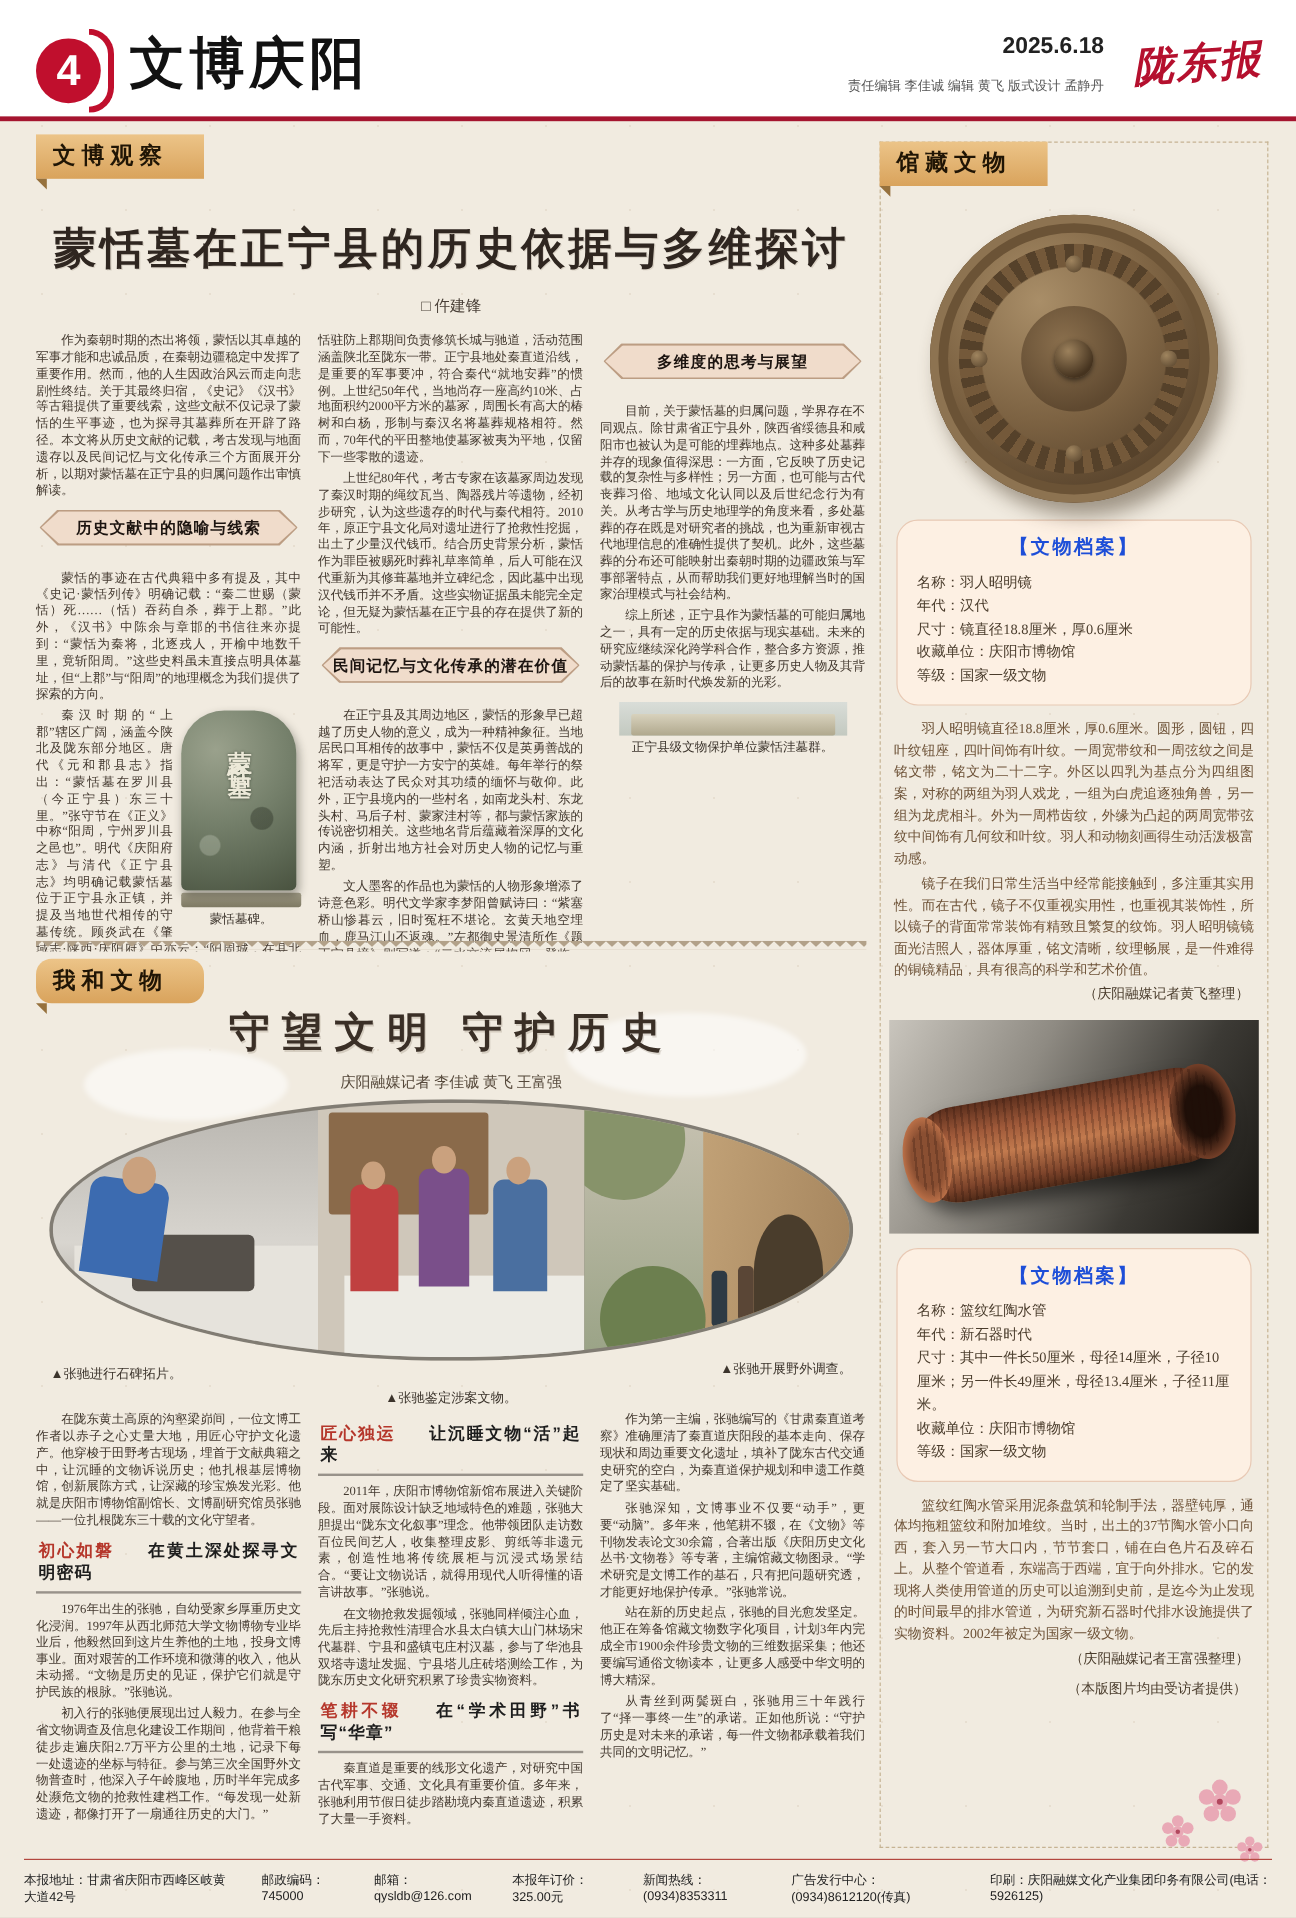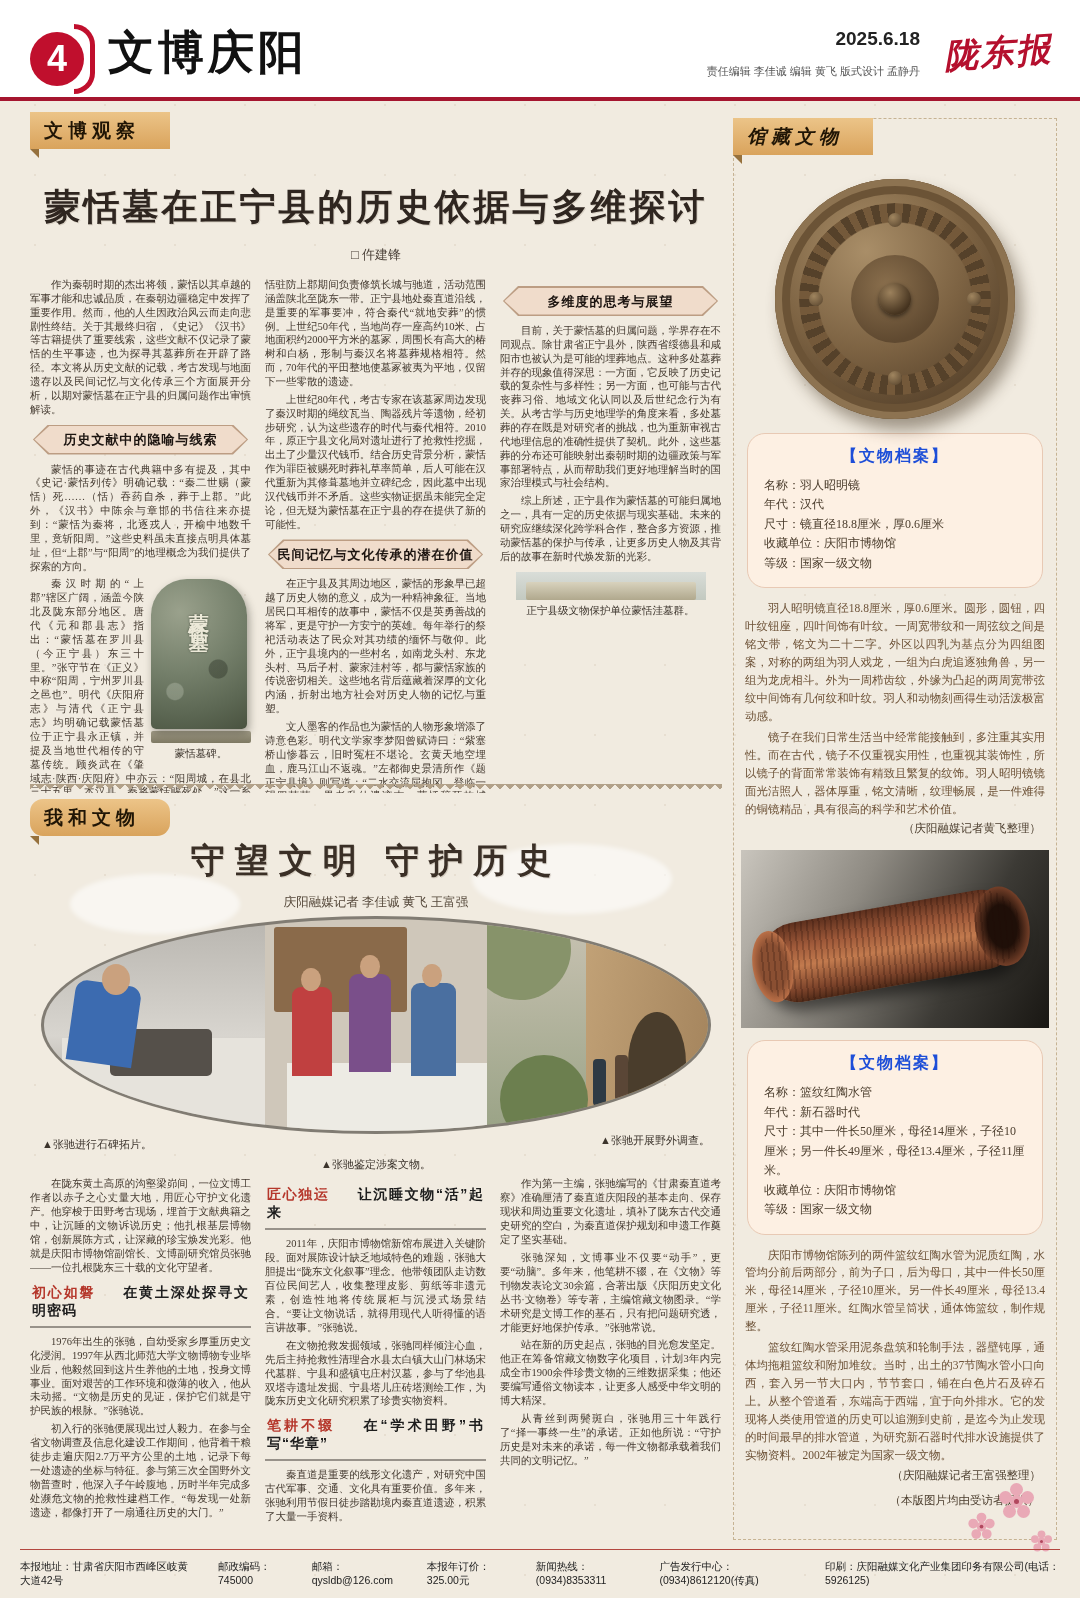--- a/index.html
+++ b/index.html
@@ -21,21 +21,21 @@
   .tag{position:relative;display:inline-block;background:linear-gradient(#ecc488,#d9a35c);color:#201505;
        font:700 19px/1 "Liberation Sans","DejaVu Sans",sans-serif;letter-spacing:5px;padding:9px 30px 9px 14px;}
   .tag::after{content:"";position:absolute;left:0;top:100%;border-top:9px solid #96713d;border-left:9px solid transparent;}
   
   .observe{position:absolute;left:30px;top:112px;width:692px;height:668px;}
   .ob-title{margin-top:34px;text-align:center;font:900 36px "Liberation Serif",serif;color:#2f2620;letter-spacing:3px;text-shadow:1px 1px 0 rgba(90,70,50,.15);}
   .ob-author{text-align:center;font-size:13px;color:#4a4038;margin-top:14px;}
   .cols{display:flex;gap:14px;margin-top:14px;height:515px;overflow:hidden;}
   .col{width:221px;font-size:10.5px;line-height:1.32;color:#43392f;text-align:justify;}
   .col p{margin:0 0 4px;text-indent:2em;}
-  .hexhead{margin:8px auto 8px;width:96%;background:#bc9d83;clip-path:polygon(0 50%,7% 0,93% 0,100% 50%,93% 100%,7% 100%);padding:1.5px;}
+  .hexhead{margin:8px auto 21px;width:96%;background:#bc9d83;clip-path:polygon(0 50%,7% 0,93% 0,100% 50%,93% 100%,7% 100%);padding:1.5px;}
   .hexhead>div{background:#f0dccb;clip-path:polygon(0 50%,7% 0,93% 0,100% 50%,93% 100%,7% 100%);
        font:700 13px/1 "Liberation Sans","DejaVu Sans",sans-serif;color:#1c1410;text-align:center;padding:7px 0;letter-spacing:1px;}
   
   .stele-wrap{float:right;width:100px;margin:2px 0 4px 7px;}
   .stele{position:relative;width:96px;height:150px;border-radius:36px 36px 5px 5px;
        background:radial-gradient(circle at 30% 22%,#9aa18c,#75806b 45%,#5d6854 75%,#49523f);box-shadow:2px 4px 8px rgba(40,40,30,.4);}
   .stele::after{content:"";position:absolute;inset:0;border-radius:inherit;
        background:radial-gradient(circle at 70% 60%,rgba(30,35,25,.35) 0 8%,transparent 9%),radial-gradient(circle at 25% 75%,rgba(230,235,220,.25) 0 6%,transparent 7%);}
   .stele span{position:absolute;left:50%;top:18px;transform:translateX(-50%);writing-mode:vertical-rl;
        color:#ecerdb;color:#ece9d8;font-size:20px;font-weight:700;letter-spacing:10px;text-shadow:0 0 2px #3a4234;}
@@ -44,21 +44,21 @@
   
   .plaque-fig{width:190px;margin:8px auto 0;}
   .plaque-sky{background:linear-gradient(#d9ddd8,#c3c9c0);padding:10px 10px 0;}
   .plaque{background:linear-gradient(#3a4877,#27335e);border-radius:12px 12px 3px 3px;text-align:center;color:#fff;padding:9px 6px 8px;}
   .plaque .l1{font-size:9.5px;letter-spacing:2px;color:#e8e2d2;}
   .plaque .l2{font-size:20px;font-weight:700;letter-spacing:3px;margin:7px 0 8px;color:#f3efe2;}
   .plaque .l3{font-size:6.5px;color:#c9cec3;}
   .plaque-base{height:18px;background:linear-gradient(#d8d2bd,#b0a88d);border-radius:2px;}
   
   .sidebar{position:absolute;left:733px;top:118px;width:324px;height:1422px;border:1.5px dashed #c6b393;box-sizing:border-box;padding:0 11px;}
-  .sidebar .tag{margin-left:-12px;margin-top:-1px;font-style:italic;}
+  .sidebar .tag{margin-left:-12px;margin-top:-1px;}
   .mirror{width:240px;height:240px;border-radius:50%;margin:24px auto 14px;position:relative;
        background:radial-gradient(circle at 38% 30%,#a98e68,#7c6242 45%,#54402a 78%,#3f2e1c);
        box-shadow:7px 11px 16px rgba(60,45,25,.45),inset 0 0 0 7px #8d7351,inset 0 0 0 15px #6b5336;}
   .mirror .ring{position:absolute;inset:24px;border-radius:50%;
        background:repeating-conic-gradient(#74593a 0deg 5deg,#55412a 5deg 10deg);
        -webkit-mask:radial-gradient(circle,transparent 56%,#000 57% 88%,transparent 89%);
        mask:radial-gradient(circle,transparent 56%,#000 57% 88%,transparent 89%);}
   .mirror .inner{position:absolute;inset:76px;border-radius:50%;background:radial-gradient(circle at 40% 35%,#8a6f4d,#5f4930 72%);}
   .mirror .knob{position:absolute;left:50%;top:50%;width:32px;height:32px;margin:-16px;border-radius:50%;
        background:radial-gradient(circle at 35% 30%,#9c815c,#45331f 72%);box-shadow:0 2px 4px rgba(0,0,0,.5);}
@@ -231,21 +231,20 @@
     <div class="archive">
       <div class="atitle">【文物档案】</div>
       <div class="fld">名称：篮纹红陶水管</div>
       <div class="fld">年代：新石器时代</div>
       <div class="fld">尺寸：其中一件长50厘米，母径14厘米，子径10厘米；另一件长49厘米，母径13.4厘米，子径11厘米。</div>
       <div class="fld">收藏单位：庆阳市博物馆</div>
       <div class="fld">等级：国家一级文物</div>
     </div>
 
     <div class="desc">
-      <p>庆阳市博物馆陈列的两件篮纹红陶水管为泥质红陶，水管均分前后两部分，前为子口，后为母口，其中一件长50厘米，母径14厘米，子径10厘米。另一件长49厘米，母径13.4厘米，子径11厘米。红陶水管呈筒状，通体饰篮纹，制作规整。</p>
       <p>篮纹红陶水管采用泥条盘筑和轮制手法，器壁钝厚，通体均拖粗篮纹和附加堆纹。当时，出土的37节陶水管小口向西，套入另一节大口内，节节套口，铺在白色片石及碎石上。从整个管道看，东端高于西端，宜于向外排水。它的发现将人类使用管道的历史可以追溯到史前，是迄今为止发现的时间最早的排水管道，为研究新石器时代排水设施提供了实物资料。2002年被定为国家一级文物。</p>
     </div>
     <div class="attr">（庆阳融媒记者王富强整理）</div>
     <div class="side-note">（本版图片均由受访者提供）</div>
   </div>
 
   <div class="feature">
     <div class="zigzag"></div>
     <div class="tag">我和文物</div>
     <div class="cloud" style="left:40px;top:90px;width:170px;height:60px"></div>

